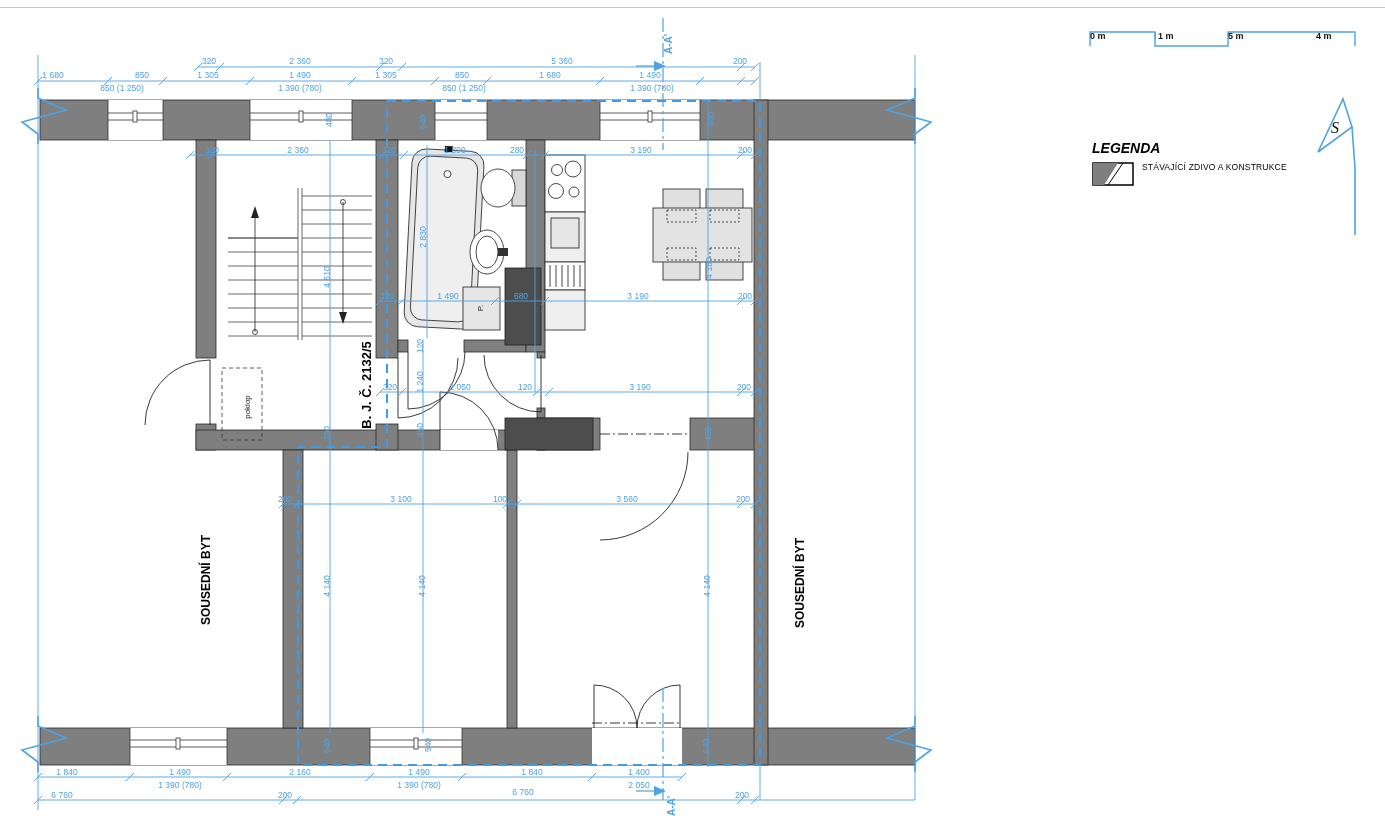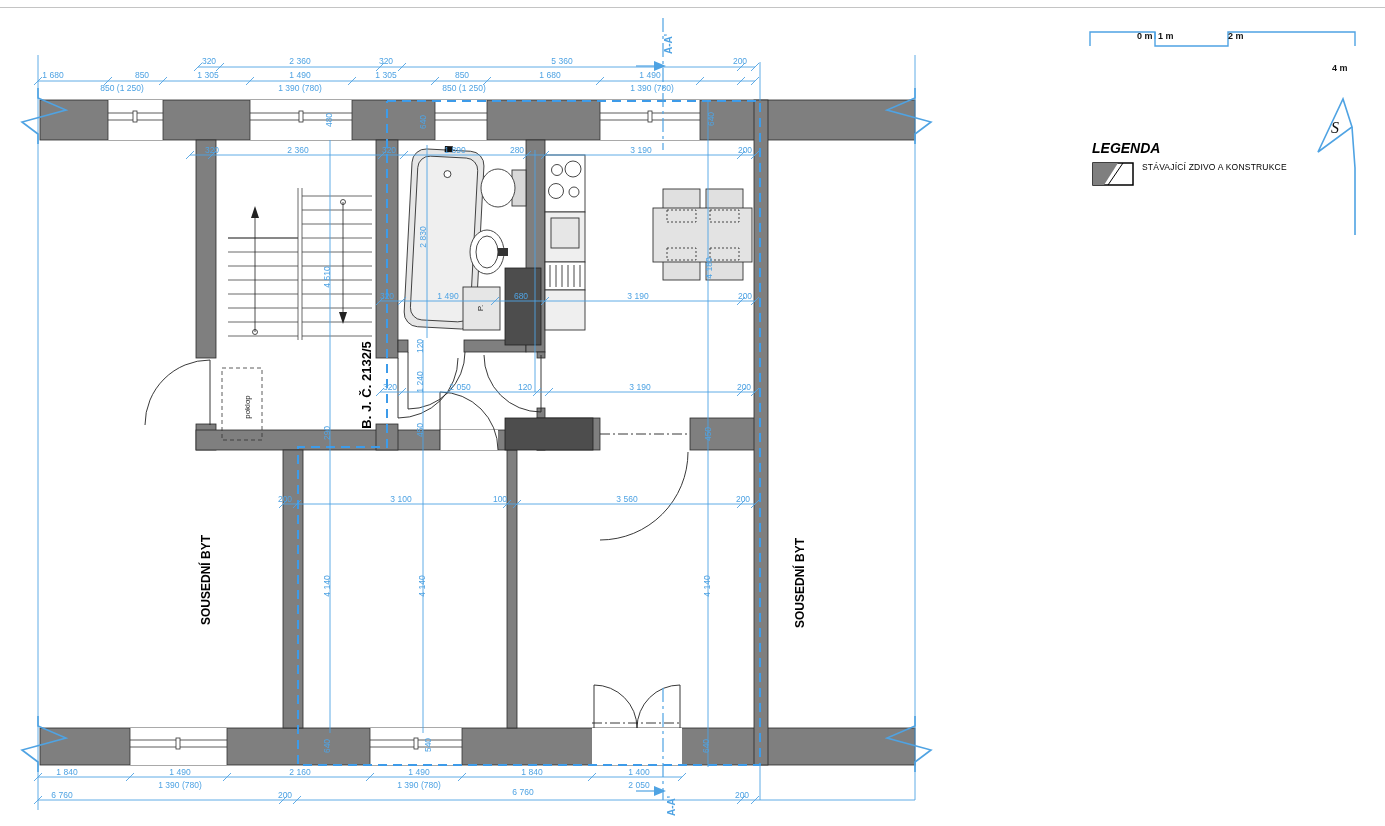--- a/index.html
+++ b/index.html
@@ -396,24 +396,24 @@
         <text class="plan-lbl" transform="translate(672 806) rotate(-90)" font-size="10" font-weight="bold" fill="#4FA3E3" dominant-baseline="middle">A-A'</text>
       </g>
   </svg>
 
   <div id="right-panel">
     <svg id="scalebar" width="280" height="30" viewBox="0 0 280 30">
       <polyline points="4,20 4,6 69,6 69,20 142,20 142,6 269,6 269,20" fill="none" stroke="#4FA3E3" stroke-width="1.4"></polyline>
       <line x1="69" y1="6" x2="69" y2="13" stroke="#4FA3E3" stroke-width="1.4"></line>
     </svg>
     <div id="scalebar-labels">
-        <span style="left: 16px; padding-left: 41px;">0 m</span>
+        <span style="left: 10px;">0 m</span>
         <span style="left: 78px; text-align: center;">1 m</span>
-        <span style="left: 148px;">2 m</span>
-        <span style="left: 252px; margin-top: 32px;">4 m</span>
+        <span style="left: 148px;">5 m</span>
+        <span style="left: 236px;">4 m</span>
       </div>
     <div id="legend-title">LEGENDA</div>
     <div id="legend-item">
       <svg width="42" height="24" viewBox="0 0 42 24">
         <rect x="1" y="1" width="40" height="22" fill="#fff" stroke="#000" stroke-width="1.5"></rect>
         <polygon points="1,1 26,1 12,23 1,23" fill="#7F7F7F"></polygon>
         <line x1="16" y1="23" x2="31" y2="1" stroke="#000" stroke-width="1"></line>
       </svg>
       <span class="lbl">STÁVAJÍCÍ ZDIVO A KONSTRUKCE</span>
     </div>

